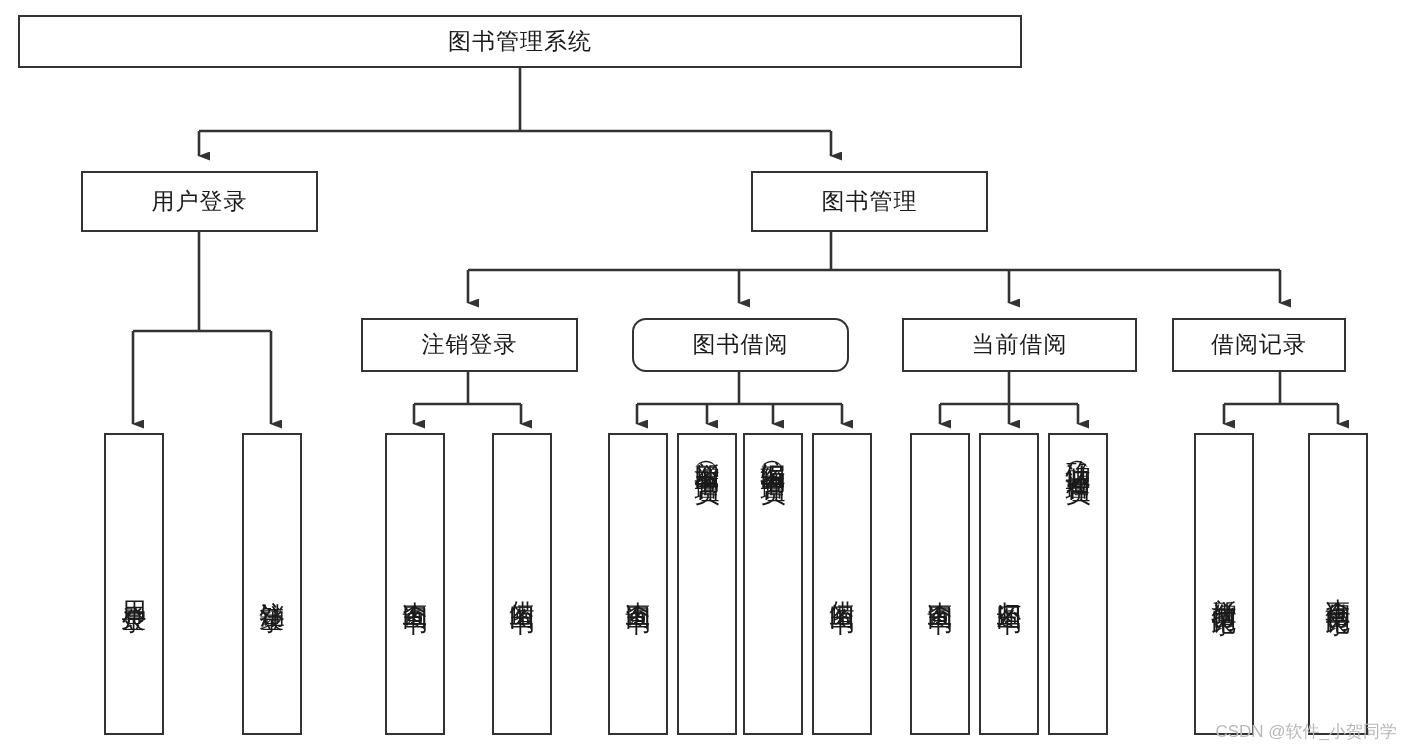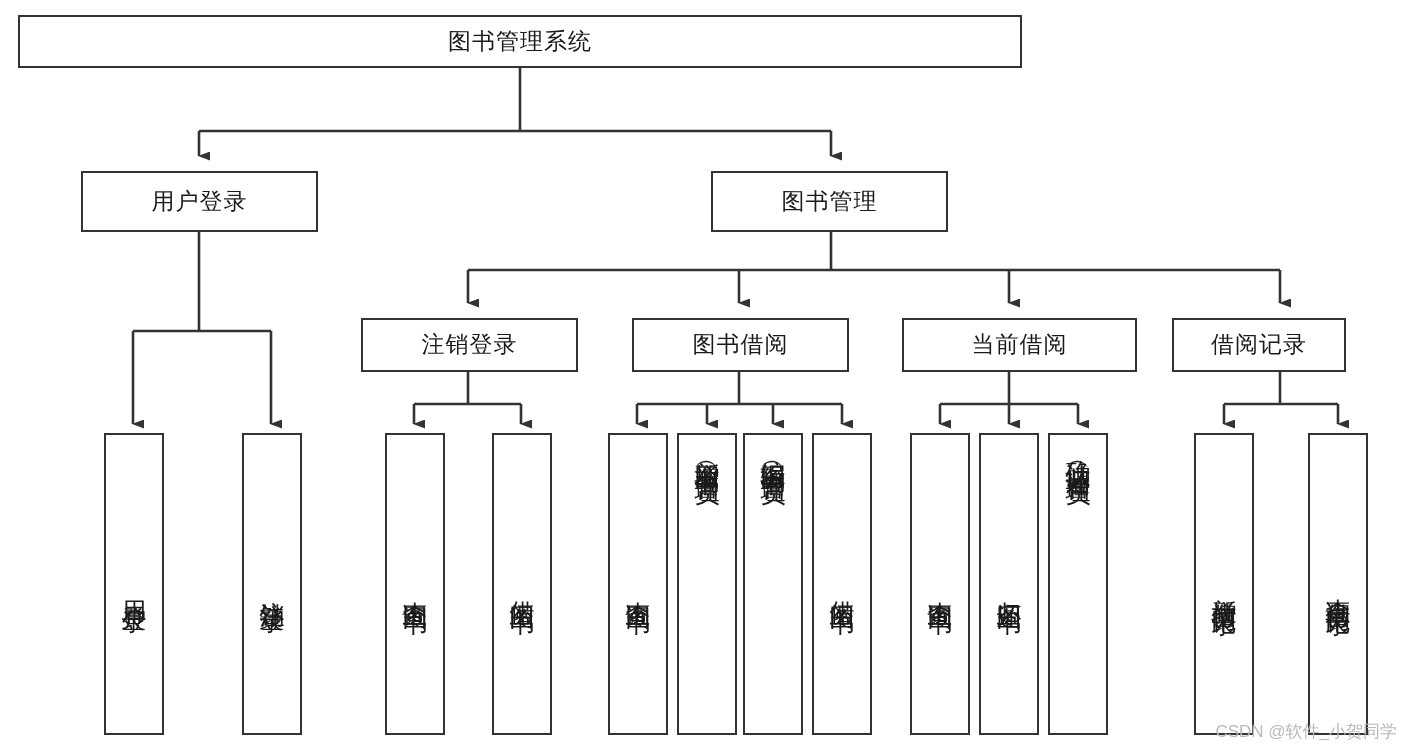--- a/index.html
+++ b/index.html
@@ -129,28 +129,28 @@
     </g>
   </svg>
 
   <div class="node h" style="left:18px; top:15px; width:1004px; height:53px;">
     <span class="lbl">图书管理系统</span>
   </div>
 
   <div class="node h" style="left:81px; top:171px; width:237px; height:61px;">
     <span class="lbl">用户登录</span>
   </div>
-  <div class="node h" style="left:711px; top:171px; width:237px; height:61px;">
+  <div class="node h" style="left:751px; top:171px; width:237px; height:61px;">
     <span class="lbl">图书管理</span>
   </div>
 
   <div class="node h" style="left:361px; top:318px; width:217px; height:54px;">
     <span class="lbl">注销登录</span>
   </div>
-  <div class="node h" style="left:632px; top:318px; width:217px; height:54px;">
+  <div class="node h" style="left:632px; top:318px; width:217px; height:54px;border-radius:14px;">
     <span class="lbl">图书借阅</span>
   </div>
   <div class="node h" style="left:902px; top:318px; width:235px; height:54px;">
     <span class="lbl">当前借阅</span>
   </div>
   <div class="node h" style="left:1172px; top:318px; width:174px; height:54px;">
     <span class="lbl">借阅记录</span>
   </div>
 
   <div class="node v midalign" style="left:104px; top:433px; width:60px; height:302px;">

